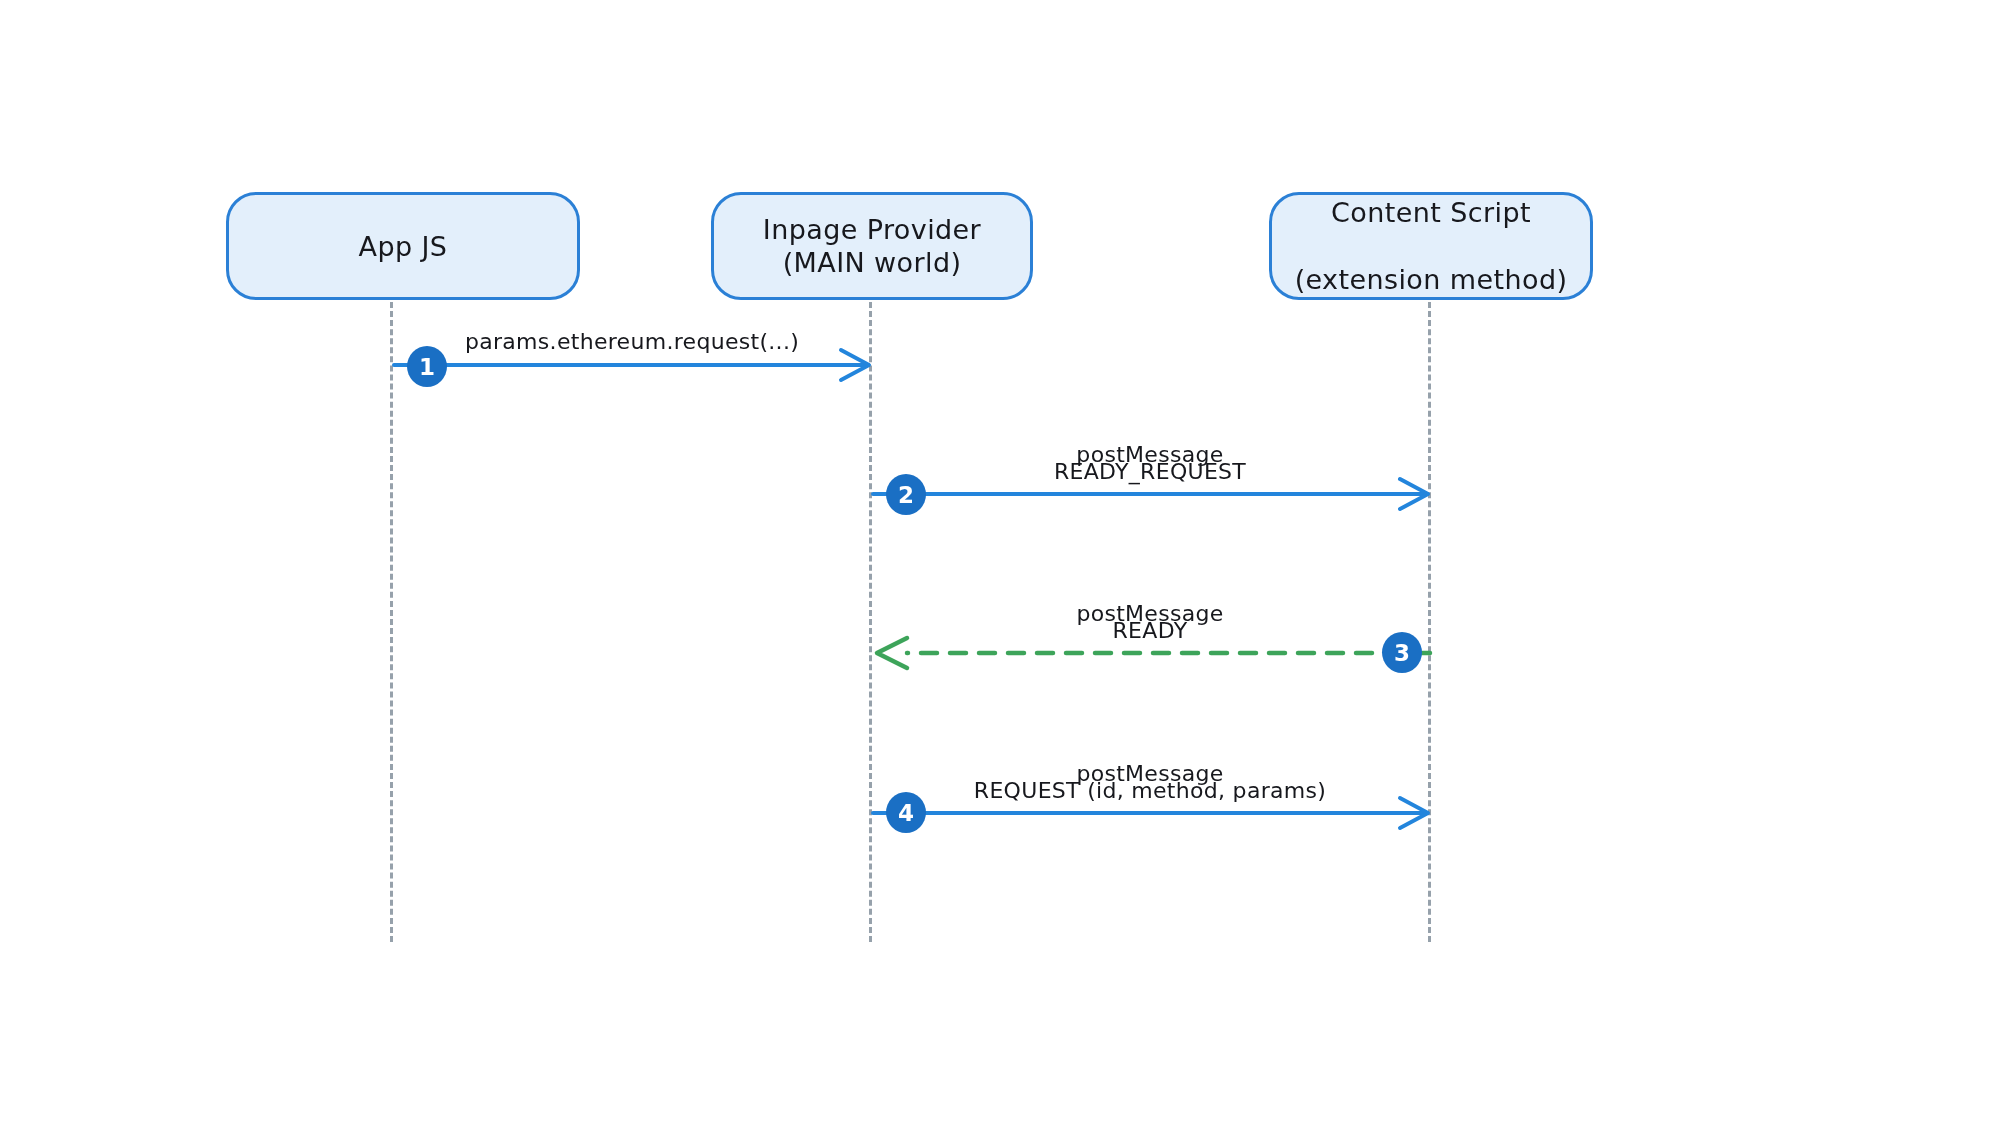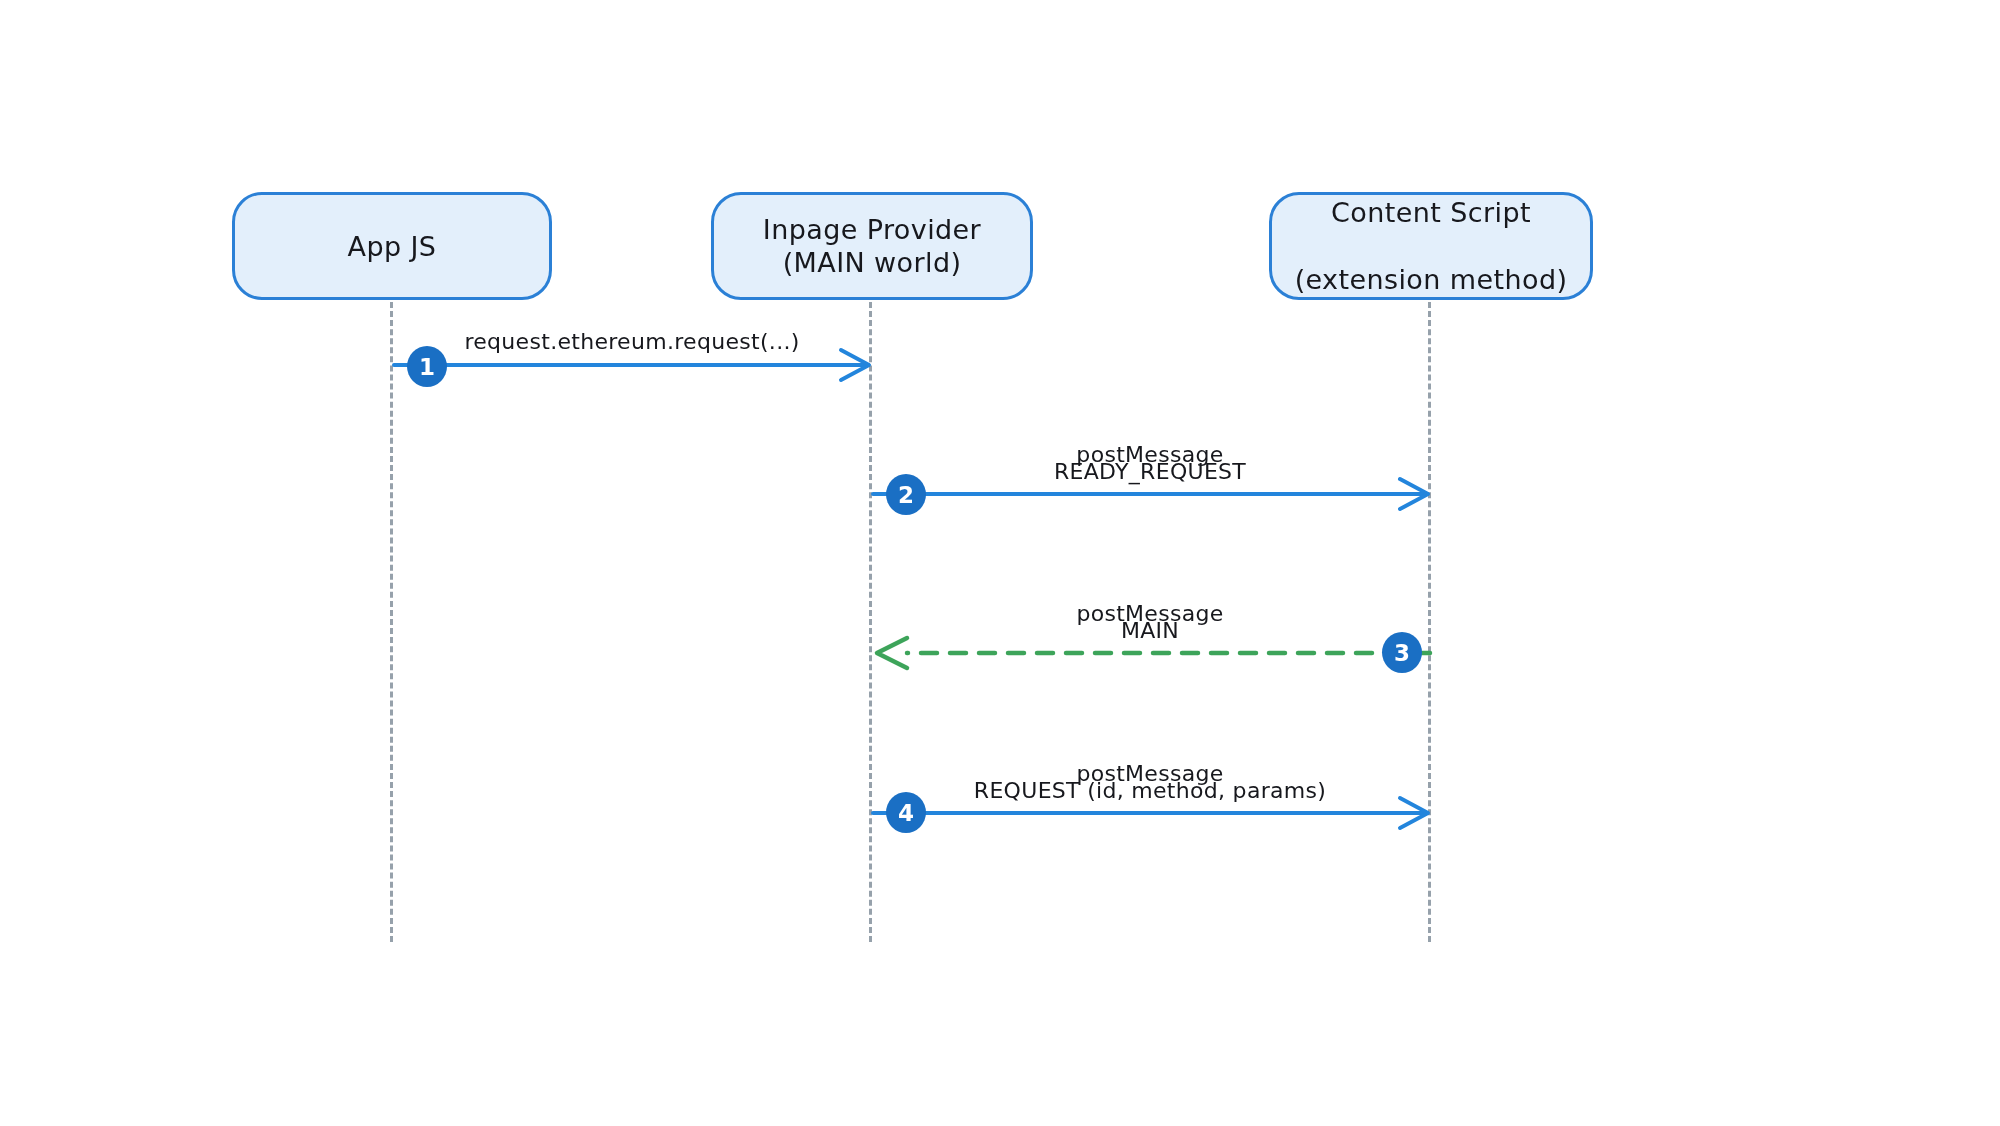--- a/index.html
+++ b/index.html
@@ -69,40 +69,40 @@
     z-index: 3;
   }
   .stroke-blue  { stroke: #2385dc; }
   .stroke-green { stroke: #3da45a; }
 </style>
 </head>
 <body>
 
 <div id="canvas">
 
-  <div class="actor-box" style="left:232px; width:320px;">
+  <div class="actor-box" style="left:226px; width:354px;">
     <span>App JS</span>
   </div>
 
   <div class="actor-box" style="left:711px; width:322px;">
     <span>Inpage Provider</span>
     <span>(MAIN world)</span>
   </div>
 
   <div class="actor-box" style="left:1269px; width:324px;gap:34px;">
     <span>Content Script</span>
     <span>(extension method)</span>
   </div>
 
   <div class="lifeline" style="left:390px;"></div>
   <div class="lifeline" style="left:869px;"></div>
   <div class="lifeline" style="left:1428px;"></div>
 
   <div class="msg-label" style="left:632px; top:333px;">
-    <div>request.ethereum.request(...)</div>
+    <div>params.ethereum.request(...)</div>
   </div>
   <svg class="arrow-svg" style="left:392px; top:343px;" width="482" height="44">
     <line class="stroke-blue" x1="2" y1="22" x2="476" y2="22" stroke-width="4" stroke-linecap="round"></line>
     <polyline class="stroke-blue" points="449,7 477,22 449,37" fill="none" stroke-width="4" stroke-linecap="round" stroke-linejoin="round"></polyline>
   </svg>
   <div class="step-badge" style="left:407px; top:346px;">
     <span>1</span>
   </div>
 
   <div class="msg-label" style="left:1150px; top:446px;">
@@ -112,21 +112,21 @@
   <svg class="arrow-svg" style="left:871px; top:472px;" width="562" height="44">
     <line class="stroke-blue" x1="2" y1="22" x2="556" y2="22" stroke-width="4" stroke-linecap="round"></line>
     <polyline class="stroke-blue" points="529,7 557,22 529,37" fill="none" stroke-width="4" stroke-linecap="round" stroke-linejoin="round"></polyline>
   </svg>
   <div class="step-badge" style="left:886px; top:474px;">
     <span>2</span>
   </div>
 
   <div class="msg-label" style="left:1150px; top:605px;">
     <div>postMessage</div>
-    <div>MAIN</div>
+    <div>READY</div>
   </div>
   <svg class="arrow-svg" style="left:871px; top:631px;" width="562" height="44">
     <line class="stroke-green" x1="559" y1="22" x2="36" y2="22" stroke-width="4.5" stroke-linecap="round" stroke-dasharray="16 13"></line>
     <polyline class="stroke-green" points="36,7 6,22 36,37" fill="none" stroke-width="4.5" stroke-linecap="round" stroke-linejoin="round"></polyline>
   </svg>
   <div class="step-badge" style="left:1382px; top:632px;">
     <span>3</span>
   </div>
 
   <div class="msg-label" style="left:1150px; top:765px;">

